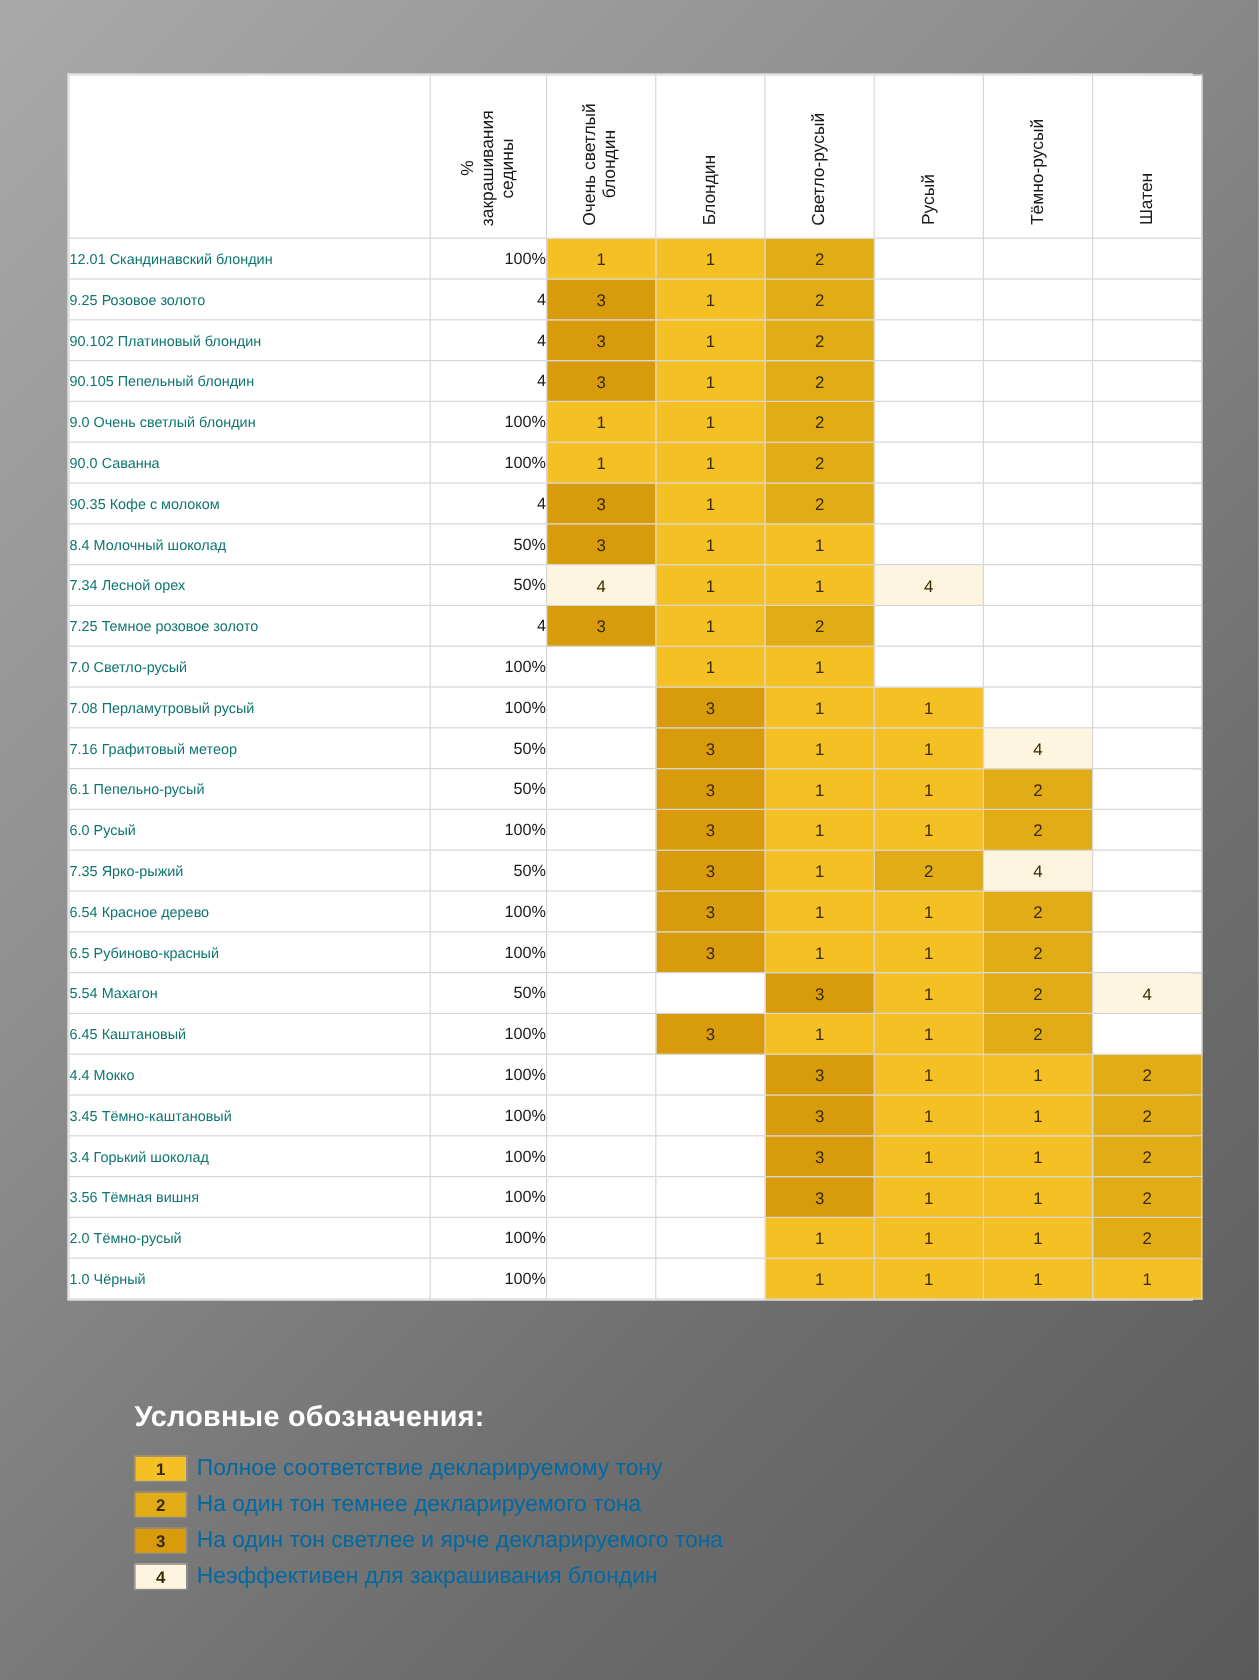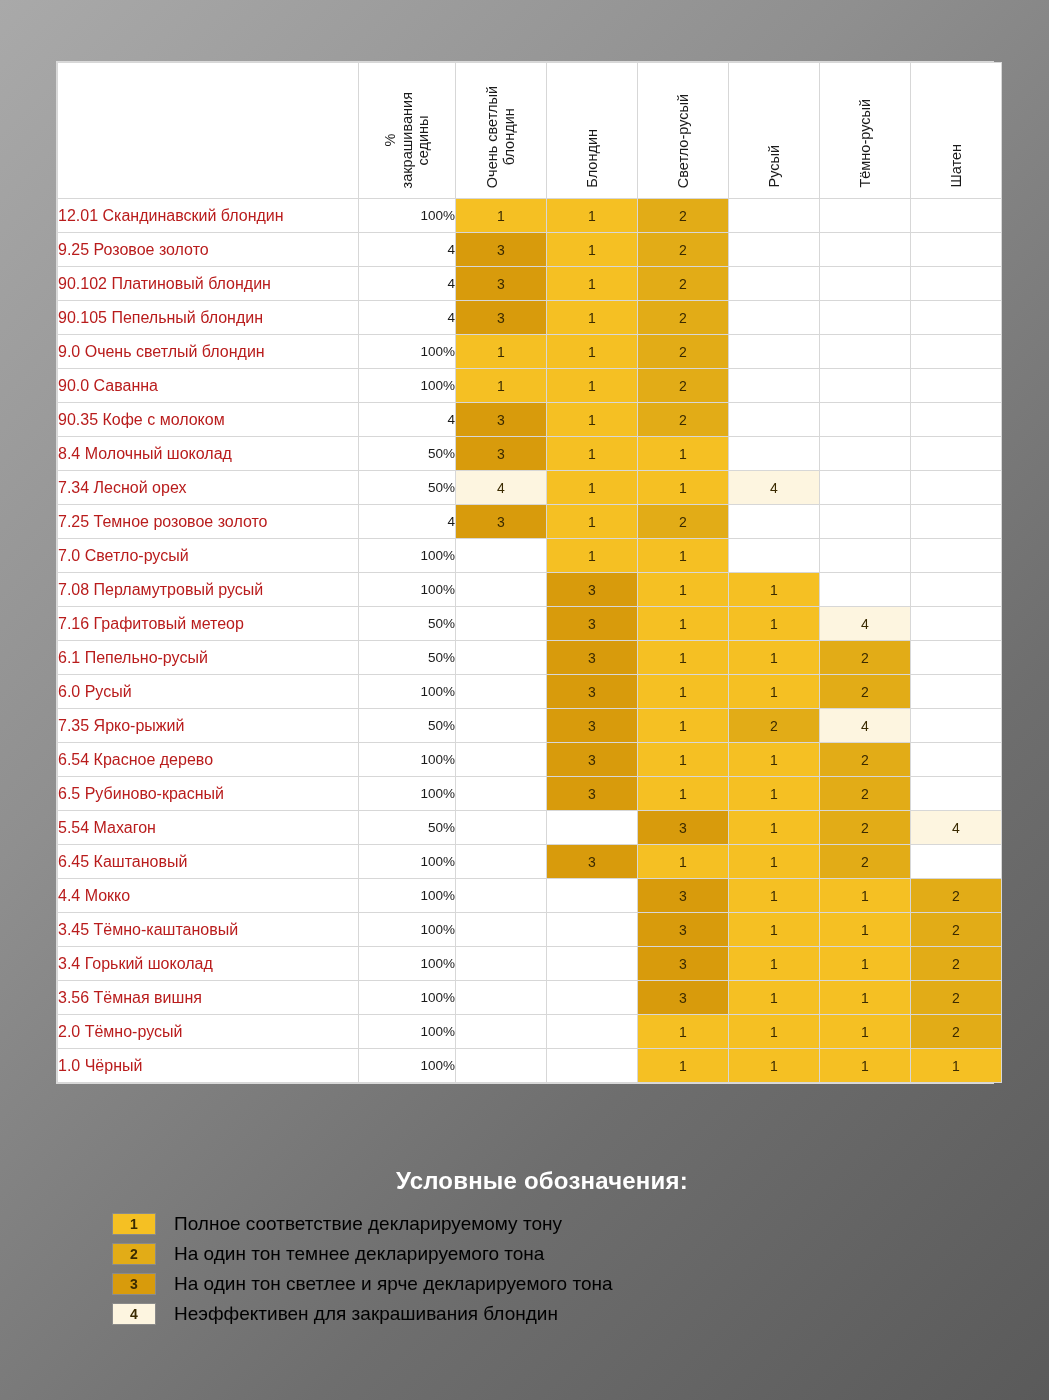--- a/index.html
+++ b/index.html
@@ -41,22 +41,22 @@
     margin:0 auto 10px auto;
     display:block;
     line-height:1.15;
   }
   .vert.two{ line-height:1.15; }
   th.c-name{width:300px;border-left:1px solid #d7d7d7;}
   th.c-pct{width:96px;}
   th.c-col{width:90px;}
   td.name{
     height:33px;
-    font-size:16px;
-    color:#b91c1c;
+    font-size:12px;
+    color:#0f766e;
     padding-left:10px;
     white-space:nowrap;
     overflow:hidden;
   }
   td.pct{
     text-align:right;
     font-size:13.5px;
     color:#1a1a1a;
   }
   td.cell{
@@ -77,39 +77,38 @@
     top:1167px;
     width:860px;
   }
   .legend h2{
     margin:0 0 14px 0;
     font-size:24px;
     color:#ffffff;
     font-family:"Liberation Sans", sans-serif;
     font-weight:bold;
     letter-spacing:.2px;
-    text-align:center;
   }
   .legend-row{
     display:flex;
     align-items:center;
     height:30px;
   }
   .swatch{
     width:44px;height:22px;
     border:1px solid #8a8a8a;
     display:flex;align-items:center;justify-content:center;
     font-size:14px;font-weight:bold;color:#3a2a00;
     box-sizing:border-box;
     flex:0 0 auto;
   }
   .legend-text{
-    margin-left:18px;
+    margin-left:8px;
     font-size:19px;
-    color:#000000;
+    color:#0369a1;
     font-family:"Liberation Sans", sans-serif;
     white-space:nowrap;
   }
 </style>
 </head>
 <body>
 
 <div class="sheet">
   <table class="matrix">
     <thead>

